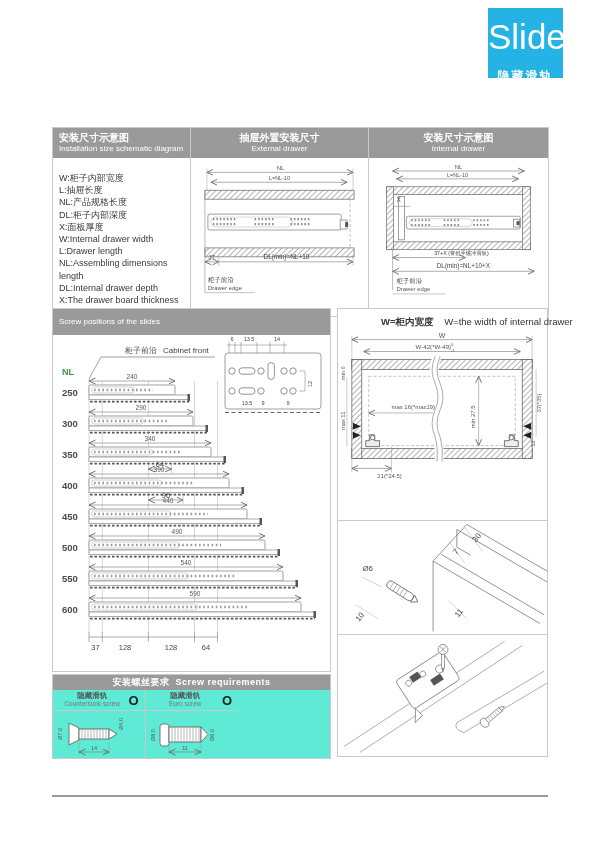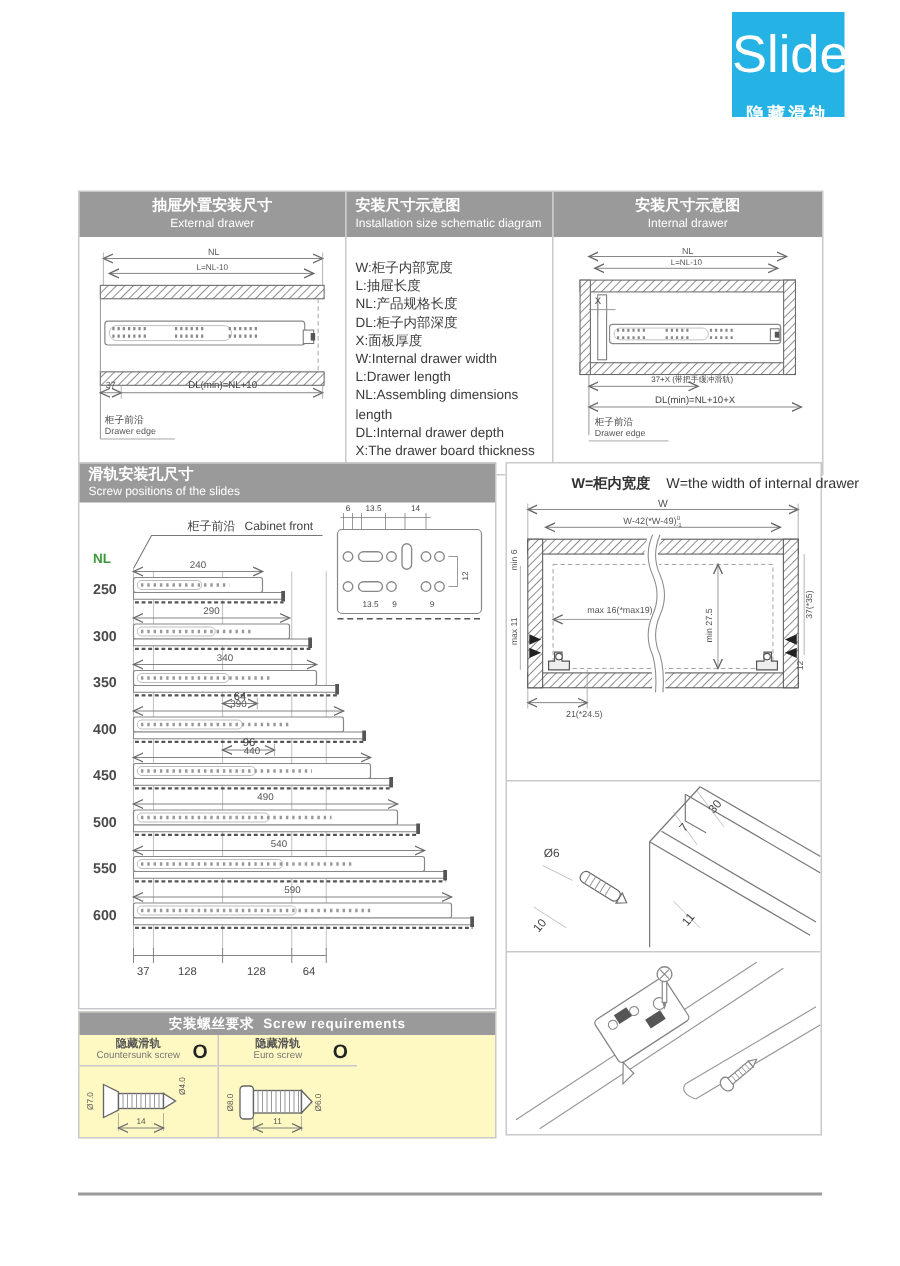--- a/index.html
+++ b/index.html
@@ -39,21 +39,21 @@
   
   .rightcol{position:absolute;left:337px;top:308px;width:211px;height:449px;border:1px solid #c9c9c9;background:#fff;}
   .wsec{height:212px;border-bottom:1px solid #c9c9c9;}
   .wsec-title{padding:7px 6px 0 8px;font-size:9.5px;color:#333;white-space:nowrap;margin-left:35px;}
   .wsec-title .zh{font-weight:bold;margin-right:8px;}
   .wnote{padding:1px 8px 0;font-size:7.8px;line-height:10.2px;color:#444;}
   .dowelsec{height:114px;border-bottom:1px solid #c9c9c9;}
   .assemblysec{height:119px;}
 
   
-  .screwreq{position:absolute;left:52px;top:674px;width:279px;border:1px solid #c9c9c9;background:#fef9c3;}
+  .screwreq{position:absolute;left:52px;top:674px;width:279px;border:1px solid #c9c9c9;background:#5eead4;}
   .screwreq-hdr{height:15px;background:#9a9a9a;color:#fff;text-align:center;font-size:9px;
                 font-weight:bold;line-height:15px;letter-spacing:.5px;}
   .screwreq-hdr .en{margin-left:6px;}
   .screwreq-body{display:flex;}
   .screw-cell{width:33.4%;border-right:1px solid #c9c9c9;}
   .screw-cell:last-child{border-right:none;}
   .screw-label{height:21px;border-bottom:1px solid #c9c9c9;display:flex;align-items:center;padding:0 3px;}
   .screw-names{flex:1;text-align:center;line-height:1;}
   .screw-zh{font-size:7.5px;font-weight:bold;color:#555;}
   .screw-en{font-size:6.5px;color:#777;margin-top:1.5px;}
@@ -80,20 +80,39 @@
       </marker>
     </defs>
   </svg>
 
   <div class="logo">
     <div class="logo-name">Slide</div>
     <div class="logo-sub">隐藏滑轨</div>
   </div>
 
   <div class="row1">
+
+    <div class="panel p1">
+      <div class="hdr-bar">
+        <div class="hdr-zh">安装尺寸示意图</div>
+        <div class="hdr-en">Installation size schematic diagram</div>
+      </div>
+      <div class="defs-list">
+        <div>W:柜子内部宽度</div>
+        <div>L:抽屉长度</div>
+        <div>NL:产品规格长度</div>
+        <div>DL:柜子内部深度</div>
+        <div>X:面板厚度</div>
+        <div>W:Internal drawer width</div>
+        <div>L:Drawer length</div>
+        <div>NL:Assembling dimensions length</div>
+        <div>DL:Internal drawer depth</div>
+        <div>X:The drawer board thickness</div>
+      </div>
+    </div>
 
     <div class="panel p2">
       <div class="hdr-bar">
         <div class="hdr-zh">抽屉外置安装尺寸</div>
         <div class="hdr-en">External drawer</div>
       </div>
       <div class="body">
         <svg viewBox="0 0 178 146" width="177" height="146">
           <line x1="16" y1="14" x2="163" y2="14" stroke="#777" stroke-width="0.6" marker-start="url(#ar)" marker-end="url(#ar)"></line>
           <line x1="16" y1="10" x2="16" y2="32" stroke="#999" stroke-width="0.5"></line>
@@ -122,39 +141,20 @@
           <line x1="14" y1="104" x2="28" y2="104" stroke="#777" stroke-width="0.6" marker-start="url(#ar)" marker-end="url(#ar)"></line>
           <text x="21" y="101" font-size="6" fill="#555" text-anchor="middle">37</text>
           <line x1="28" y1="104" x2="163" y2="104" stroke="#777" stroke-width="0.6" marker-end="url(#ar)"></line>
           <line x1="163" y1="99" x2="163" y2="108" stroke="#999" stroke-width="0.5"></line>
           <line x1="28" y1="99" x2="28" y2="108" stroke="#999" stroke-width="0.5"></line>
           <text x="96" y="101" font-size="6.5" fill="#444" text-anchor="middle">DL(min)=NL+10</text>
           <text x="17" y="124" font-size="6.5" fill="#444">柜子前沿</text>
           <text x="17" y="132" font-size="6" fill="#555">Drawer edge</text>
           <line x1="14" y1="135" x2="64" y2="135" stroke="#888" stroke-width="0.5"></line>
         </svg>
-      </div>
-    </div>
-
-    <div class="panel p1">
-      <div class="hdr-bar">
-        <div class="hdr-zh">安装尺寸示意图</div>
-        <div class="hdr-en">Installation size schematic diagram</div>
-      </div>
-      <div class="defs-list">
-        <div>W:柜子内部宽度</div>
-        <div>L:抽屉长度</div>
-        <div>NL:产品规格长度</div>
-        <div>DL:柜子内部深度</div>
-        <div>X:面板厚度</div>
-        <div>W:Internal drawer width</div>
-        <div>L:Drawer length</div>
-        <div>NL:Assembling dimensions length</div>
-        <div>DL:Internal drawer depth</div>
-        <div>X:The drawer board thickness</div>
       </div>
     </div>
 
     <div class="panel p3">
       <div class="hdr-bar">
         <div class="hdr-zh">安装尺寸示意图</div>
         <div class="hdr-en">Internal drawer</div>
       </div>
       <div class="body">
         <svg viewBox="0 0 182 146" width="179" height="146">
@@ -195,21 +195,20 @@
           <text x="28" y="126" font-size="6.5" fill="#444">柜子前沿</text>
           <text x="28" y="134" font-size="6" fill="#555">Drawer edge</text>
           <line x1="24" y1="137" x2="78" y2="137" stroke="#888" stroke-width="0.5"></line>
         </svg>
       </div>
     </div>
   </div>
 
   <div class="screwpos">
     <div class="hdr-bar">
-      <div class="hdr-zh">滑轨安装孔尺寸</div>
       <div class="hdr-en">Screw positions of the slides</div>
     </div>
     <svg viewBox="0 0 277 332" width="277" height="332">
       <g>
         <text x="72" y="18" font-size="8" fill="#444">柜子前沿</text>
         <text x="110" y="18" font-size="8" fill="#444">Cabinet front</text>
         <polyline points="36,44 48,22 162,22" fill="none" stroke="#777" stroke-width="0.7"></polyline>
       </g>
       <text x="9" y="40" font-size="9" font-weight="bold" fill="#3a9a3a">NL</text>
       <g stroke="#aaa" stroke-width="0.5">

